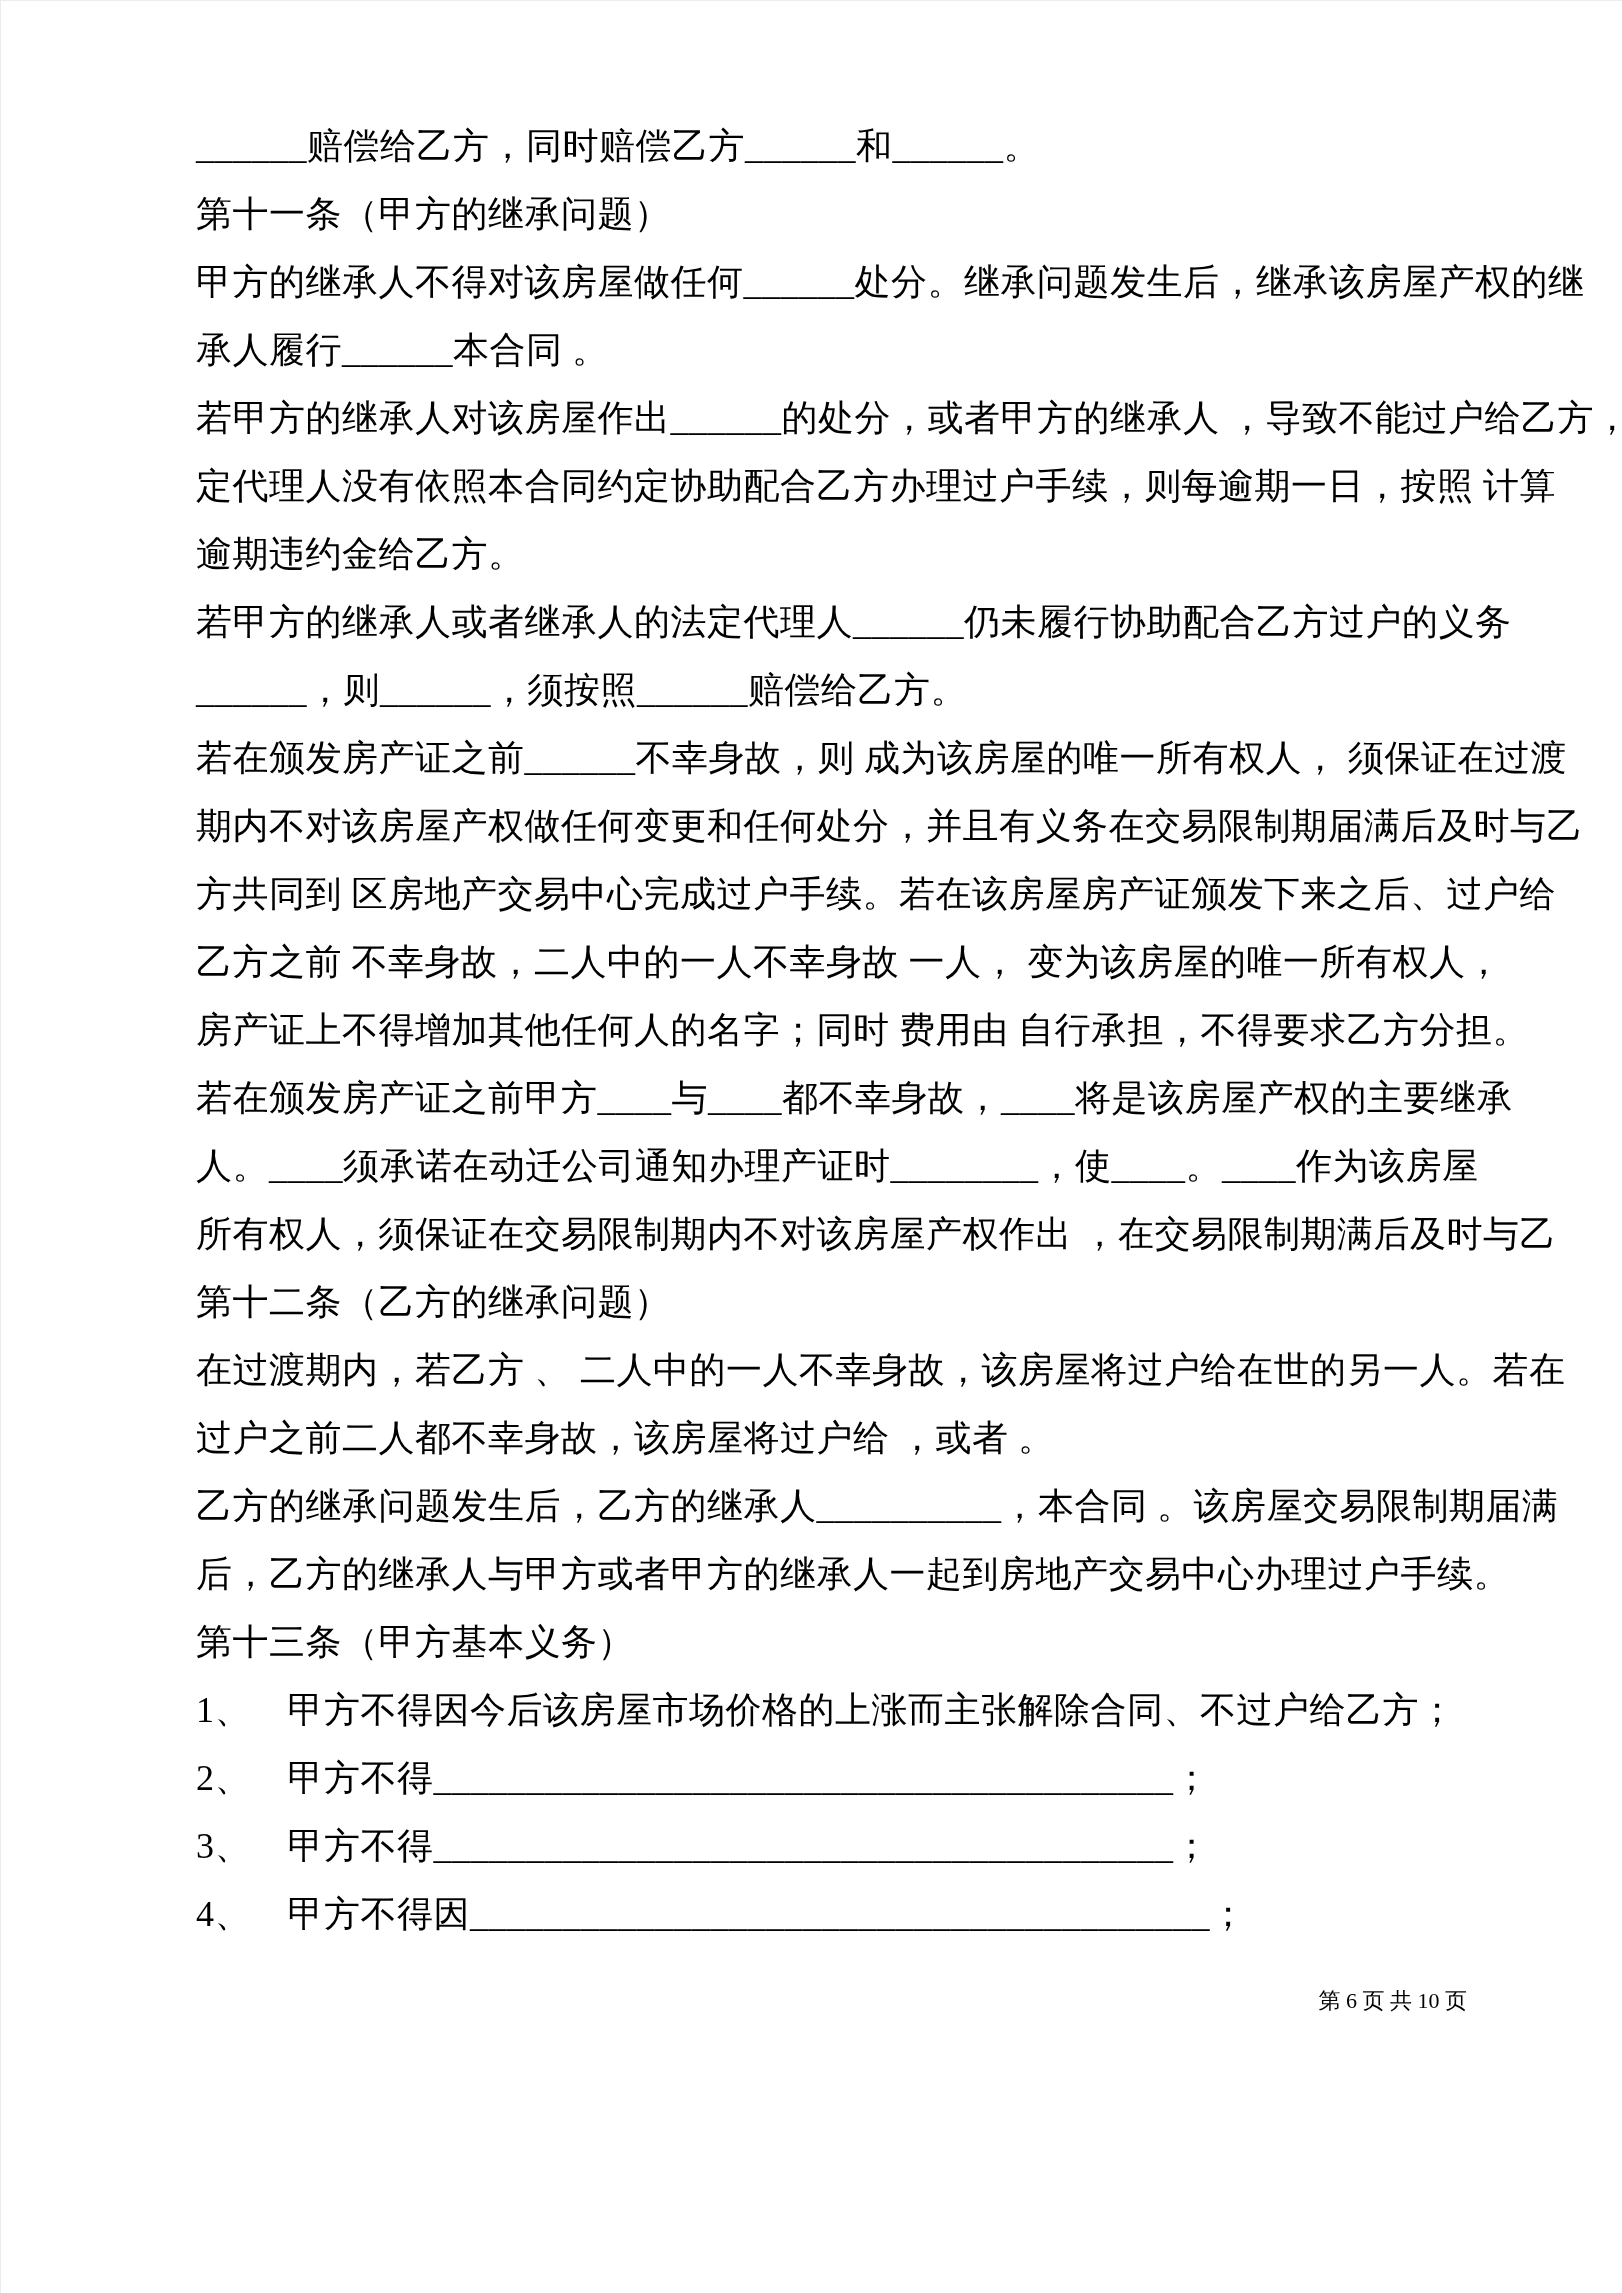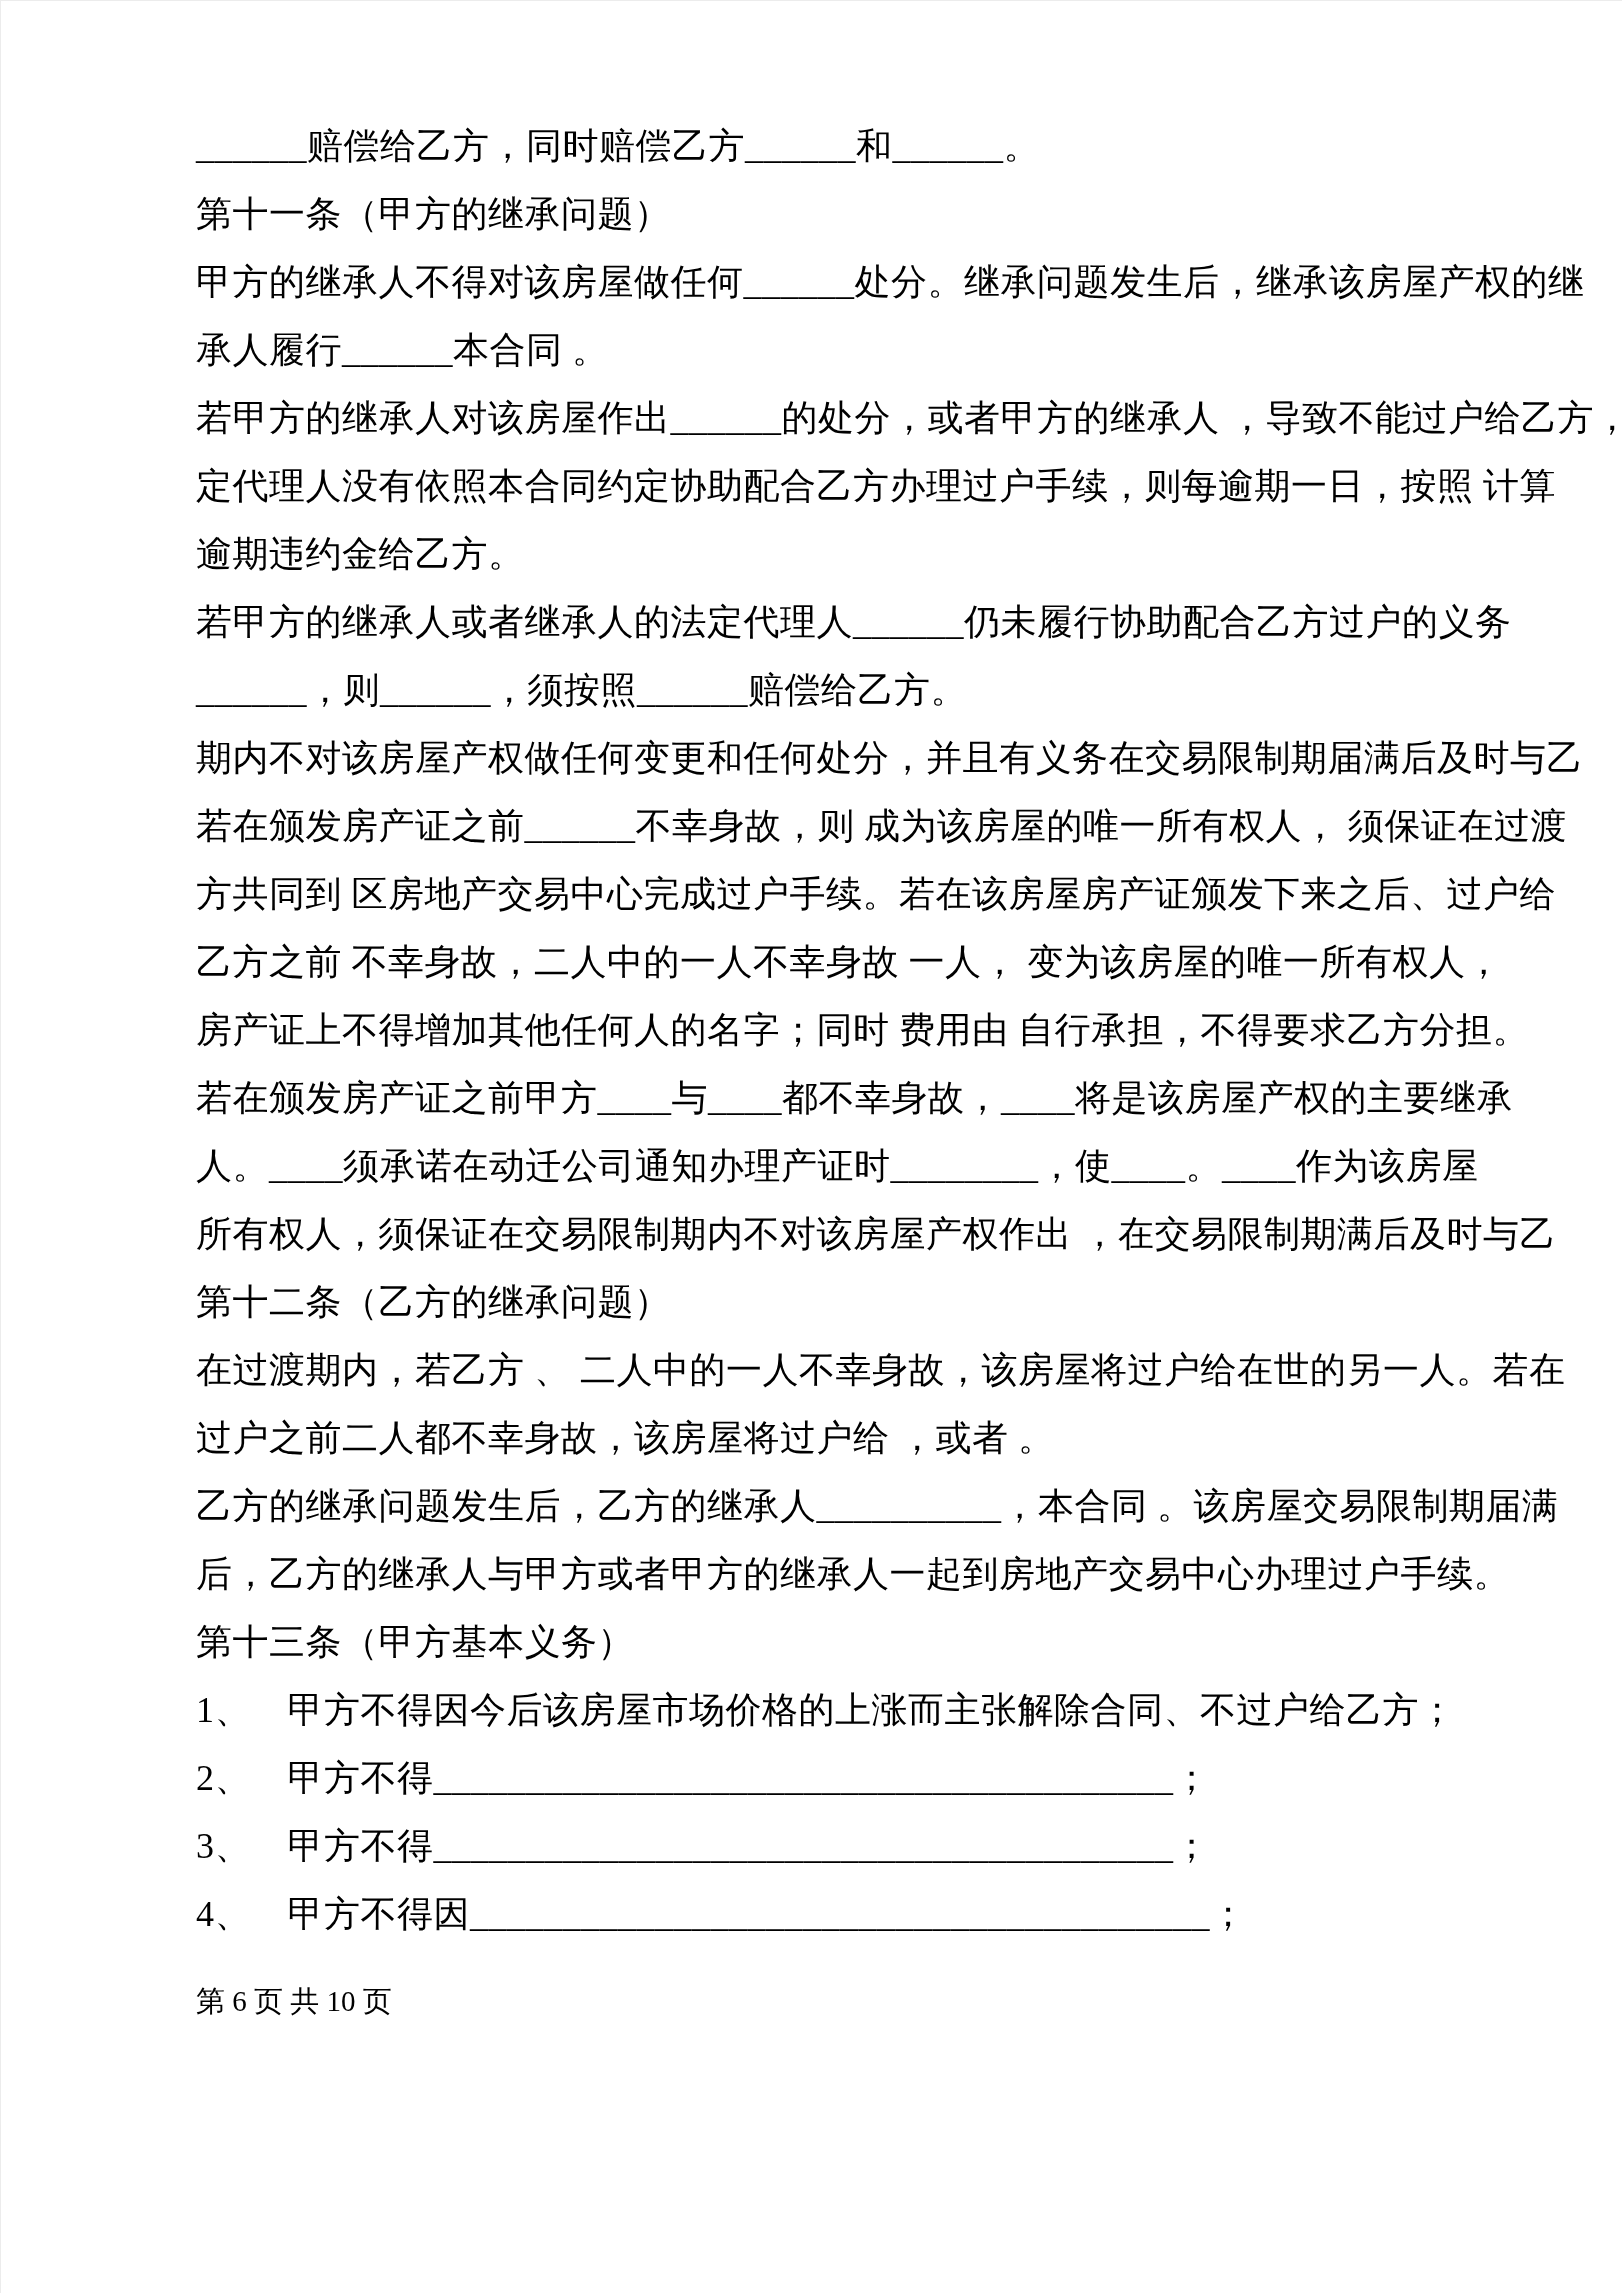--- a/index.html
+++ b/index.html
@@ -28,42 +28,42 @@
     font-size: 36px;
     line-height: 68px;
     height: 68px;
     white-space: nowrap;
     text-align: left;
     font-weight: 400;
     letter-spacing: 0.5px;
   }
   .footer {
     margin-top: 35px;
-    text-align: left;
-    font-size: 29px;
+    text-align: right;
+    font-size: 22px;
     line-height: 36px;
     align-self: center;
     width: 100%;
   }
 </style>
 </head>
 <body>
 
 <div class="page">
   <div class="doc-line">______赔偿给乙方，同时赔偿乙方______和______。</div>
   <div class="doc-line">第十一条（甲方的继承问题）</div>
   <div class="doc-line">甲方的继承人不得对该房屋做任何______处分。继承问题发生后，继承该房屋产权的继</div>
   <div class="doc-line">承人履行______本合同 。</div>
   <div class="doc-line">若甲方的继承人对该房屋作出______的处分，或者甲方的继承人 ，导致不能过户给乙方，</div>
   <div class="doc-line">定代理人没有依照本合同约定协助配合乙方办理过户手续，则每逾期一日，按照 计算</div>
   <div class="doc-line">逾期违约金给乙方。</div>
   <div class="doc-line">若甲方的继承人或者继承人的法定代理人______仍未履行协助配合乙方过户的义务</div>
   <div class="doc-line">______，则______，须按照______赔偿给乙方。</div>
+  <div class="doc-line">若在颁发房产证之前______不幸身故，则 成为该房屋的唯一所有权人， 须保证在过渡</div>
   <div class="doc-line">期内不对该房屋产权做任何变更和任何处分，并且有义务在交易限制期届满后及时与乙</div>
-  <div class="doc-line">若在颁发房产证之前______不幸身故，则 成为该房屋的唯一所有权人， 须保证在过渡</div>
   <div class="doc-line">方共同到 区房地产交易中心完成过户手续。若在该房屋房产证颁发下来之后、过户给</div>
   <div class="doc-line">乙方之前 不幸身故，二人中的一人不幸身故 一人， 变为该房屋的唯一所有权人，</div>
   <div class="doc-line">房产证上不得增加其他任何人的名字；同时 费用由 自行承担，不得要求乙方分担。</div>
   <div class="doc-line">若在颁发房产证之前甲方____与____都不幸身故，____将是该房屋产权的主要继承</div>
   <div class="doc-line">人。____须承诺在动迁公司通知办理产证时________，使____。____作为该房屋</div>
   <div class="doc-line">所有权人，须保证在交易限制期内不对该房屋产权作出 ，在交易限制期满后及时与乙</div>
   <div class="doc-line">第十二条（乙方的继承问题）</div>
   <div class="doc-line">在过渡期内，若乙方 、 二人中的一人不幸身故，该房屋将过户给在世的另一人。若在</div>
   <div class="doc-line">过户之前二人都不幸身故，该房屋将过户给 ，或者 。</div>
   <div class="doc-line">乙方的继承问题发生后，乙方的继承人__________，本合同 。该房屋交易限制期届满</div>

